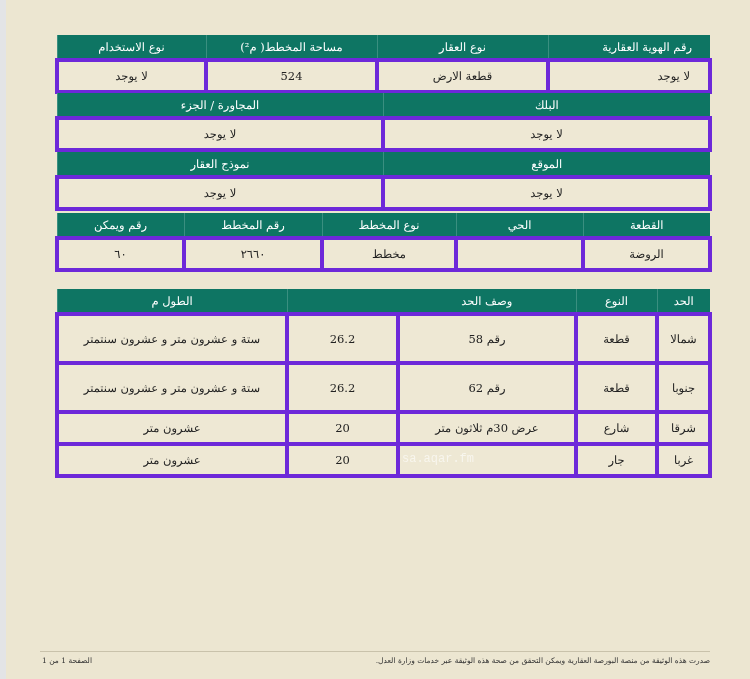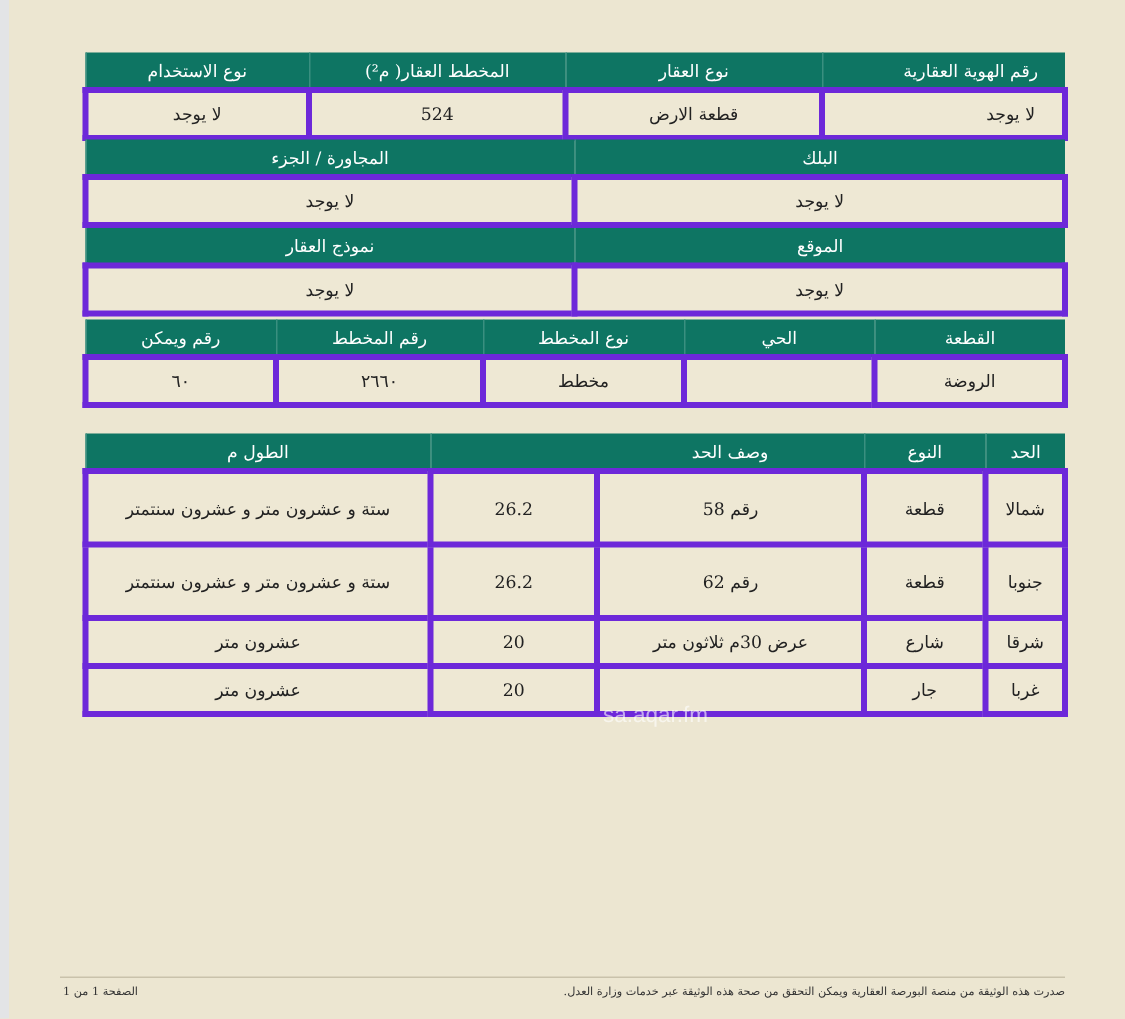--- a/index.html
+++ b/index.html
@@ -30,22 +30,22 @@
   .t4 td.short { height:28px; }
   .t1 th:first-child, .t1 td:first-child { text-align:right; padding-right:18px; }
   .footer-line { position:absolute; left:40px; right:40px; top:651px; height:1px; background:#c9c2ab; }
   .footer-text { position:absolute; right:40px; top:656px; font-size:7.5px; color:#333; }
   .footer-page { position:absolute; left:42px; top:656px; font-size:7.5px; color:#333; }
   .watermark {
     position:absolute; left:395px; top:405px; font-size:44px; color:rgba(255,255,255,0.55);
     font-family:"DejaVu Sans", sans-serif; font-weight:bold; line-height:1;
   }
   .watermark-url {
-    position:absolute; left:402px; top:452px; font-size:15px; color:rgba(255,255,255,0.6);
-    font-family:Liberation Sans, sans-serif; direction:ltr;margin-top:16px;
+    position:absolute; left:402px; top:452px; font-size:12px; color:rgba(255,255,255,0.6);
+    font-family:Liberation Mono, monospace; direction:ltr;
   }
 </style>
 </head>
 <body>
 
 <div class="left-strip"></div>
 
 <div class="page">
   <div class="title">العقار</div>
 
@@ -53,21 +53,21 @@
     <colgroup>
         <col style="width:162px">
         <col style="width:171px">
         <col style="width:171px">
         <col style="width:149px">
       </colgroup>
     <tbody>
         <tr>
       <th>رقم الهوية العقارية</th>
       <th>نوع العقار</th>
-      <th>المخطط العقار( م²)</th>
+      <th>مساحة المخطط( م²)</th>
       <th>نوع الاستخدام</th>
     </tr>
     <tr>
       <td>لا يوجد</td>
       <td>قطعة الارض</td>
       <td>524</td>
       <td>لا يوجد</td>
     </tr>
   </tbody>
     </table>

